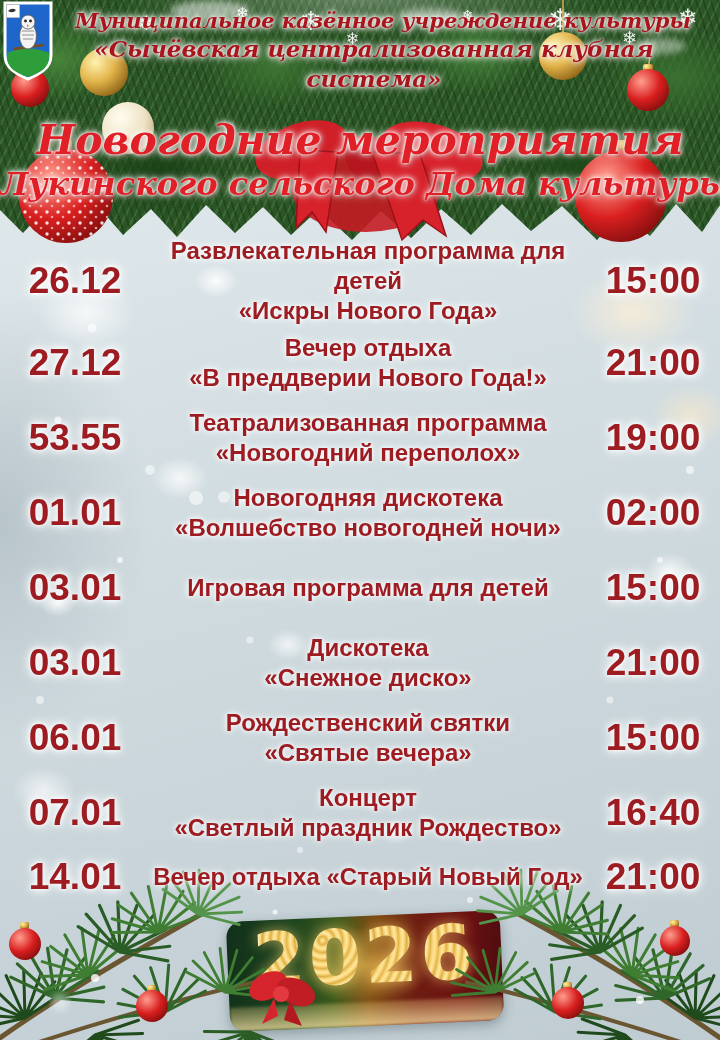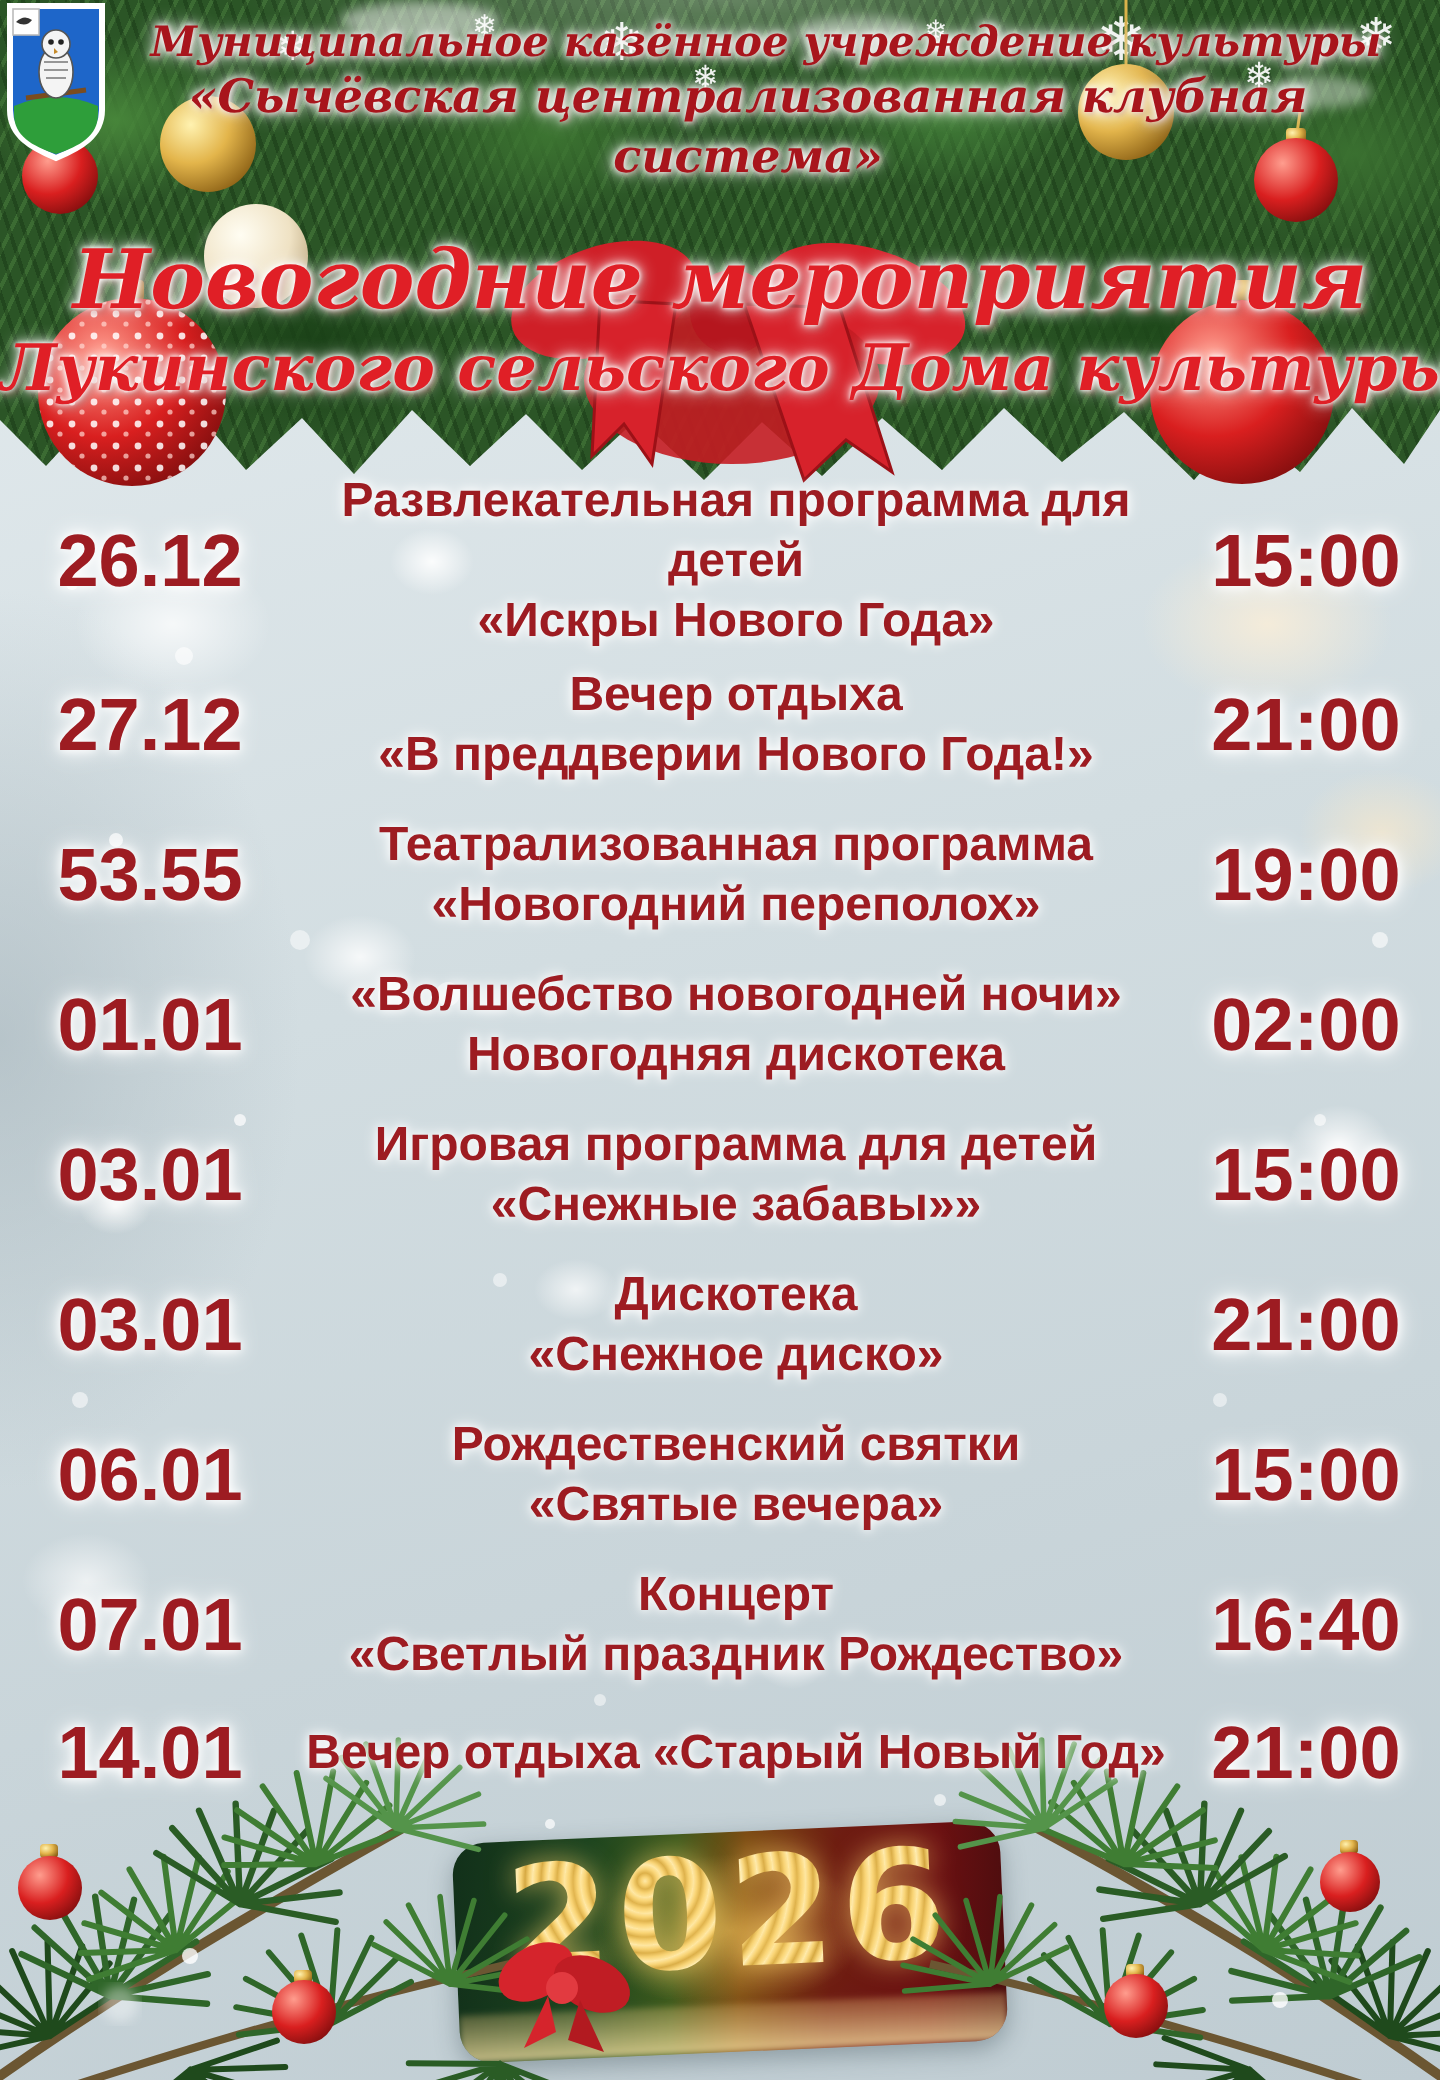--- a/index.html
+++ b/index.html
@@ -305,31 +305,30 @@
     <div class="event">
       <div>Театрализованная программа</div>
       <div>«Новогодний переполох»</div>
     </div>
     <div class="time">19:00</div>
   </div>
 
   <div class="row">
     <div class="date">01.01</div>
     <div class="event">
+      <div>Новогодняя дискотека</div>
       <div>«Волшебство новогодней ночи»</div>
-      <div>Новогодняя дискотека</div>
     </div>
     <div class="time">02:00</div>
   </div>
 
   <div class="row">
     <div class="date">03.01</div>
     <div class="event">
       <div>Игровая программа для детей</div>
-      <div>«Снежные забавы»»</div>
     </div>
     <div class="time">15:00</div>
   </div>
 
   <div class="row">
     <div class="date">03.01</div>
     <div class="event">
       <div>Дискотека</div>
       <div>«Снежное диско»</div>
     </div>

